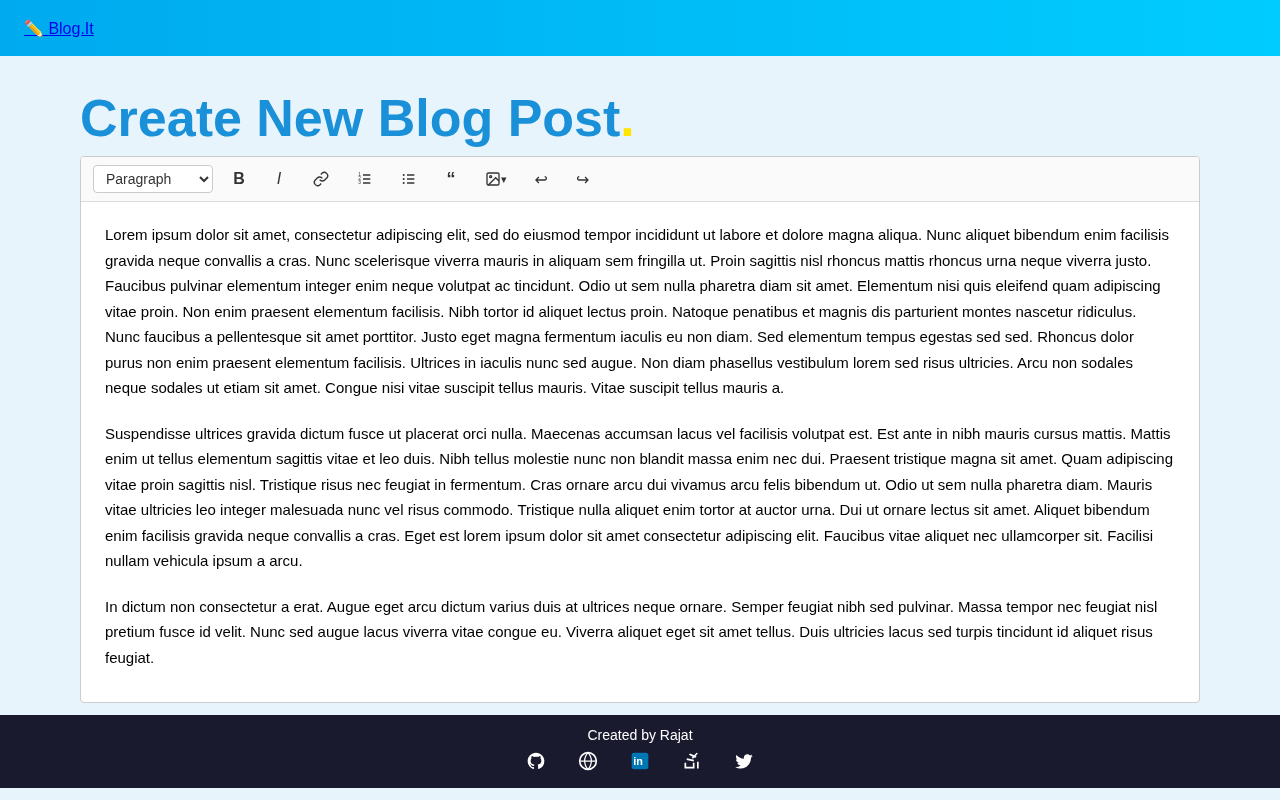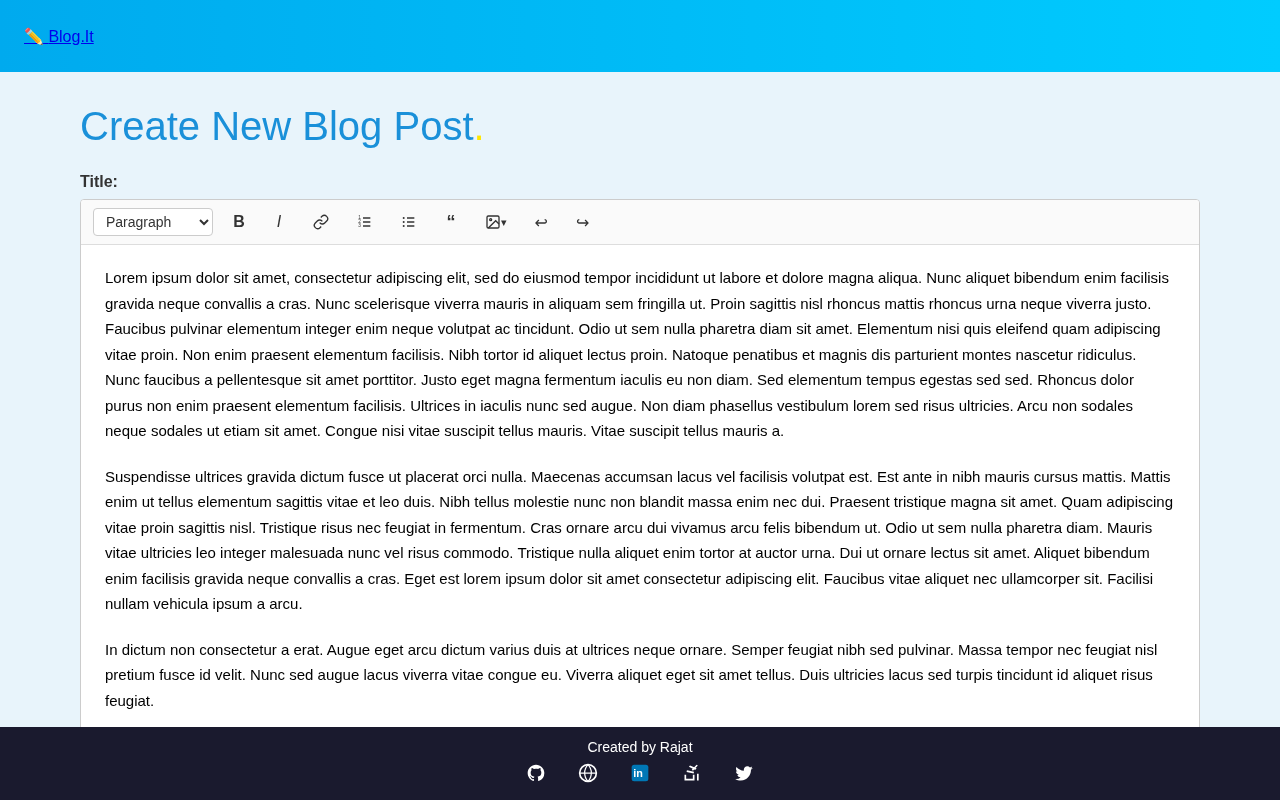--- a/index.html
+++ b/index.html
@@ -6,45 +6,45 @@
     body {
       font-family: Arial, sans-serif;
       background-color: #e8f4fb;
       min-height: 800px;
     }
 
     
     nav {
       background: linear-gradient(90deg, #00aaee, #00ccff);
       padding: 0 24px;
-      height: 72px;
+      height: 56px;
       display: flex;
       align-items: center;
     }
     .nav-links {
       display: flex;
       gap: 24px;
       list-style: none;
     }
     .nav-links a {
       color: white;
       text-decoration: none;
       font-size: 16px;
       font-weight: 500;
     }
 
     
     .main-content {
       padding: 32px 80px 80px 80px;
     }
     .page-title {
-      font-size: 40px;
-      font-weight: normal;
+      font-size: 52px;
+      font-weight: bold;
       color: #1a90d9;
-      margin-bottom: 24px;
+      margin-bottom: 8px;
     }
     .page-title .dot {
       color: #ffe600;
     }
     .form-label {
       font-size: 16px;
       font-weight: bold;
       color: #333;
       margin-bottom: 8px;
       display: block;
@@ -117,21 +117,21 @@
       margin-bottom: 20px;
     }
 
     
     footer {
       background: #1a1a2e;
       color: white;
       text-align: center;
       padding: 12px;
       position: fixed;
-      bottom: 0;
+      bottom: 12px;
       width: 100%;
     }
     .footer-credit {
       font-size: 14px;
       margin-bottom: 8px;
     }
     .footer-icons {
       display: flex;
       justify-content: center;
       gap: 32px;
@@ -162,21 +162,20 @@
     <span>✏️</span>
     <span>Blog.It</span>
   </a>
 </nav>
 
 <div class="main-content">
   <h1 class="page-title">
     <span>Create New Blog Post</span><span class="dot">.</span>
   </h1>
 
-  <label class="form-label">Title:</label>
 
   
   <div class="editor-wrapper">
 
     <div class="toolbar">
       <select class="toolbar-select">
         <option>Paragraph</option>
         <option>Heading 1</option>
         <option>Heading 2</option>
         <option>Heading 3</option>

